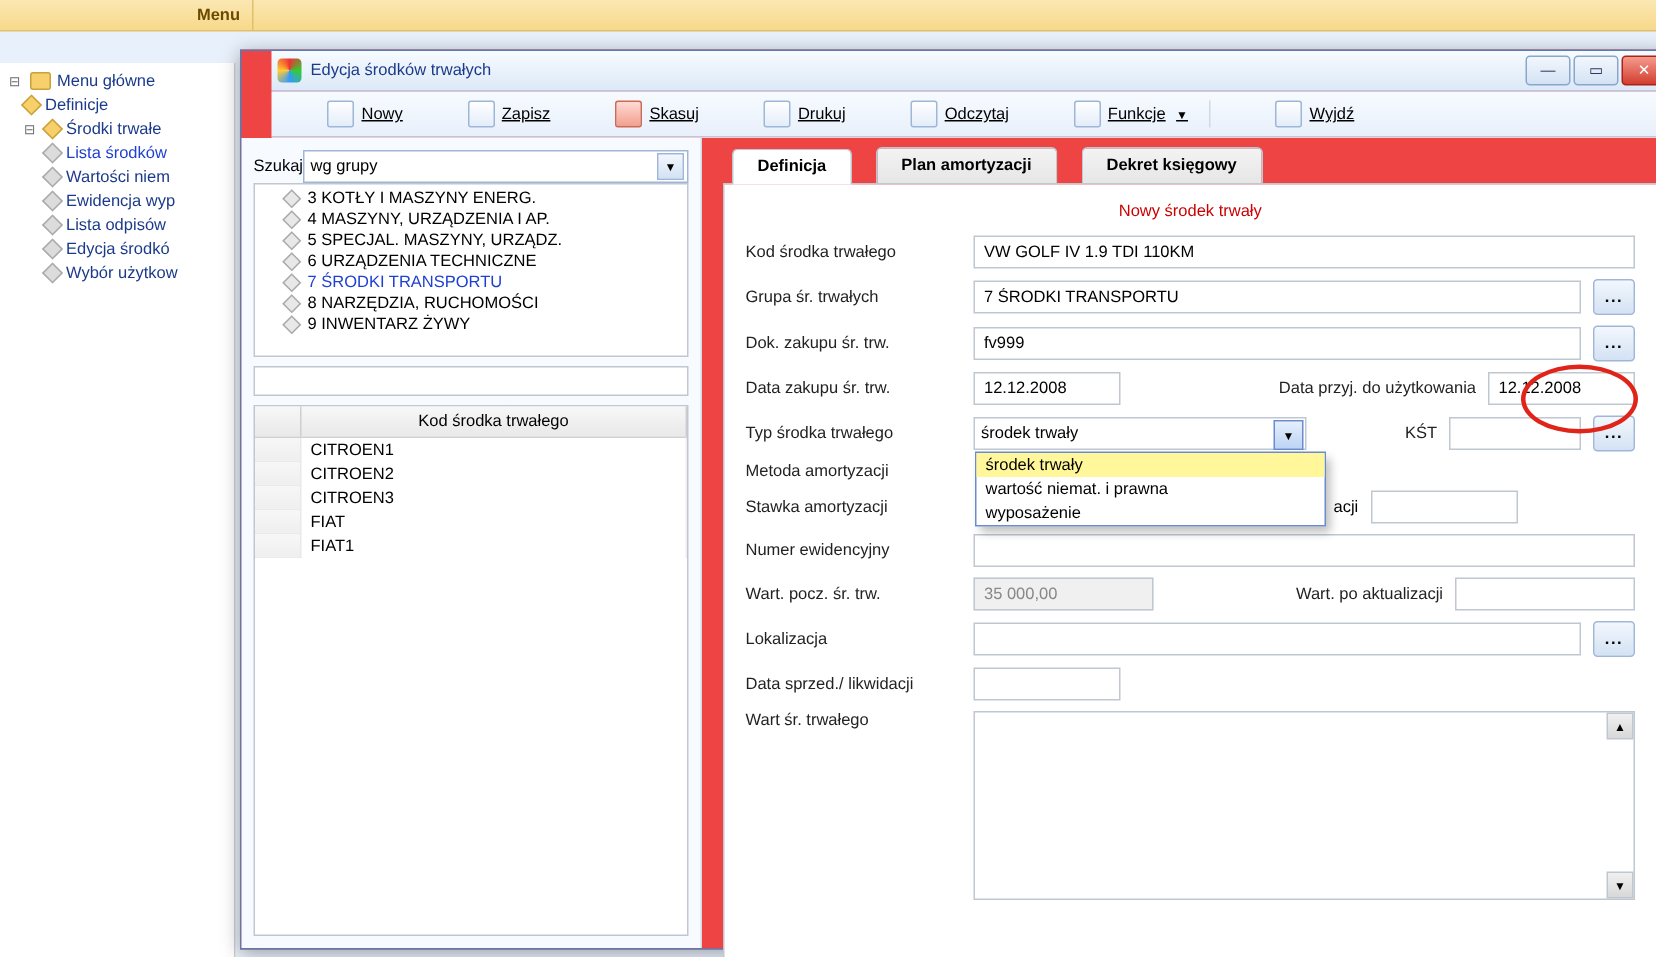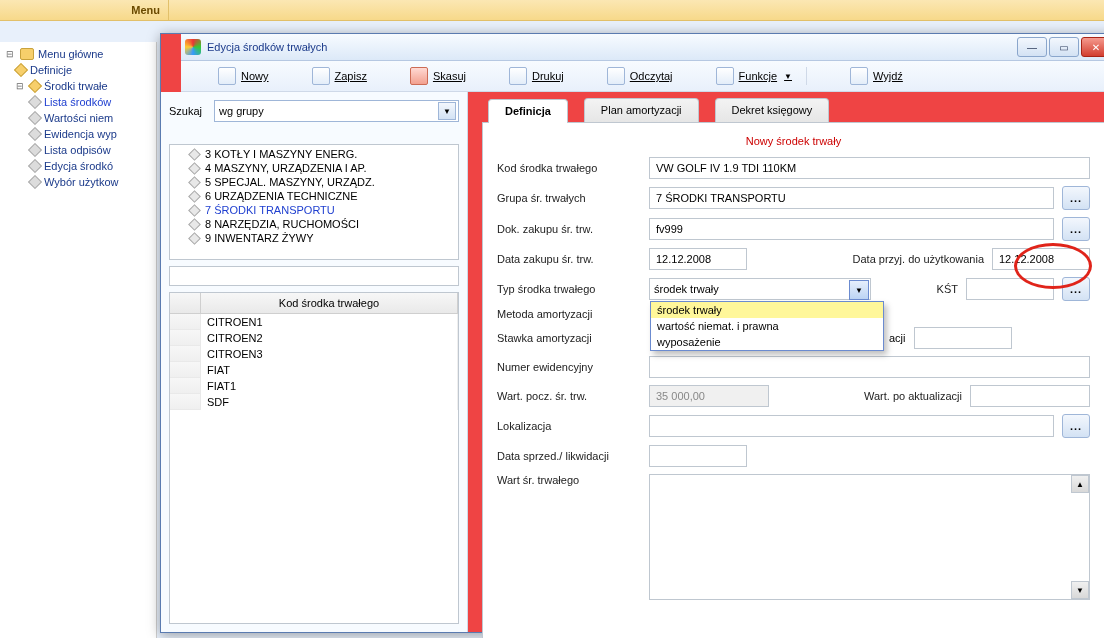--- a/index.html
+++ b/index.html
@@ -121,21 +121,21 @@
     display: flex;
     position: absolute; top: 58px; bottom: 0; left: 0; right: 0;
   }
   .left-pane {
     width: 290px;
     border-right: 1px solid #cfd9e8;
     background: #f7fbff;
     padding: 8px;
     display: flex; flex-direction: column;
   }
-  .search-row { display: flex; align-items: center; gap: 12px; margin-bottom: 22px; }
+  .search-row { display: flex; align-items: center; gap: 0; margin-bottom: 0; }
   .search-row label { }
   .combo {
     flex: 1;
     height: 20px;
     border: 1px solid #9fb6d8;
     background: #fff;
     display: flex; align-items: center;
     padding: 0 4px;
     position: relative;
   }
@@ -194,20 +194,21 @@
     border-bottom: 1px solid #bfc7d0;
     padding-left: 6px;
   }
   .tab {
     padding: 5px 16px 6px;
     border: 1px solid #bfc7d0;
     border-bottom: none;
     border-top-left-radius: 4px;
     border-top-right-radius: 4px;
     background: linear-gradient(#f3f3f3,#e6e6e6);
+    font-weight: bold;
   }
   .tab.active { background: #fff; font-weight: bold; position: relative; top: 1px; }
   .form-area {
     background: #fff;
     border: 1px solid #bfc7d0;
     border-top: none;
     padding: 12px 14px 14px 14px;
     height: calc(100% - 30px);
     position: relative;
   }
@@ -443,24 +444,20 @@
                 <div class="cell">CITROEN3</div>
               </div>
               <div class="kod-row">
                 <div class="spacer"></div>
                 <div class="cell">FIAT</div>
               </div>
               <div class="kod-row">
                 <div class="spacer"></div>
                 <div class="cell">FIAT1</div>
               </div>
-              <div class="kod-row">
-                <div class="spacer"></div>
-                <div class="cell">SDF</div>
-              </div>
             </div>
         </div>
       </div>
 
       <div class="right-pane">
         <div class="tabs">
           <div class="tab active">Definicja</div>
           <div class="tab">Plan amortyzacji</div>
           <div class="tab">Dekret księgowy</div>
         </div>

